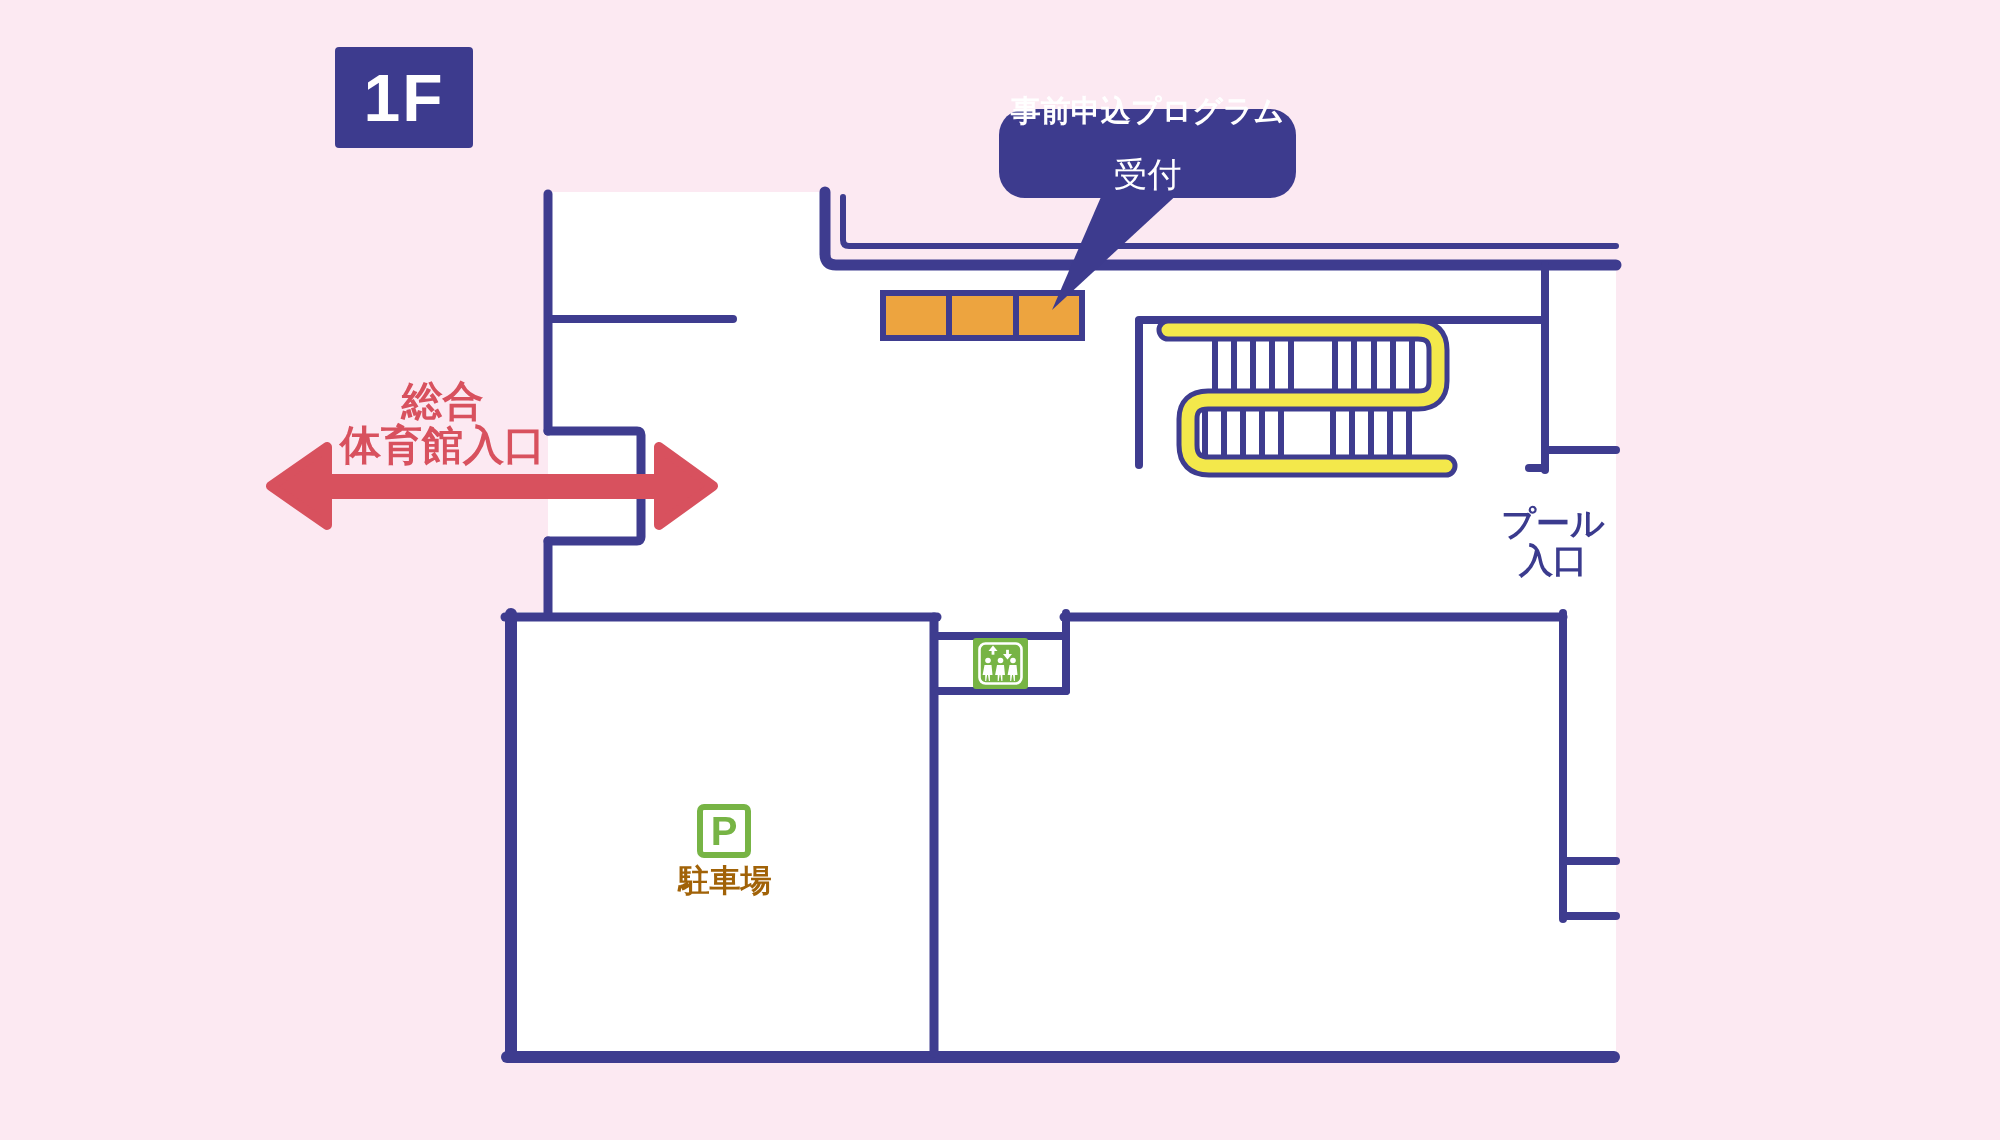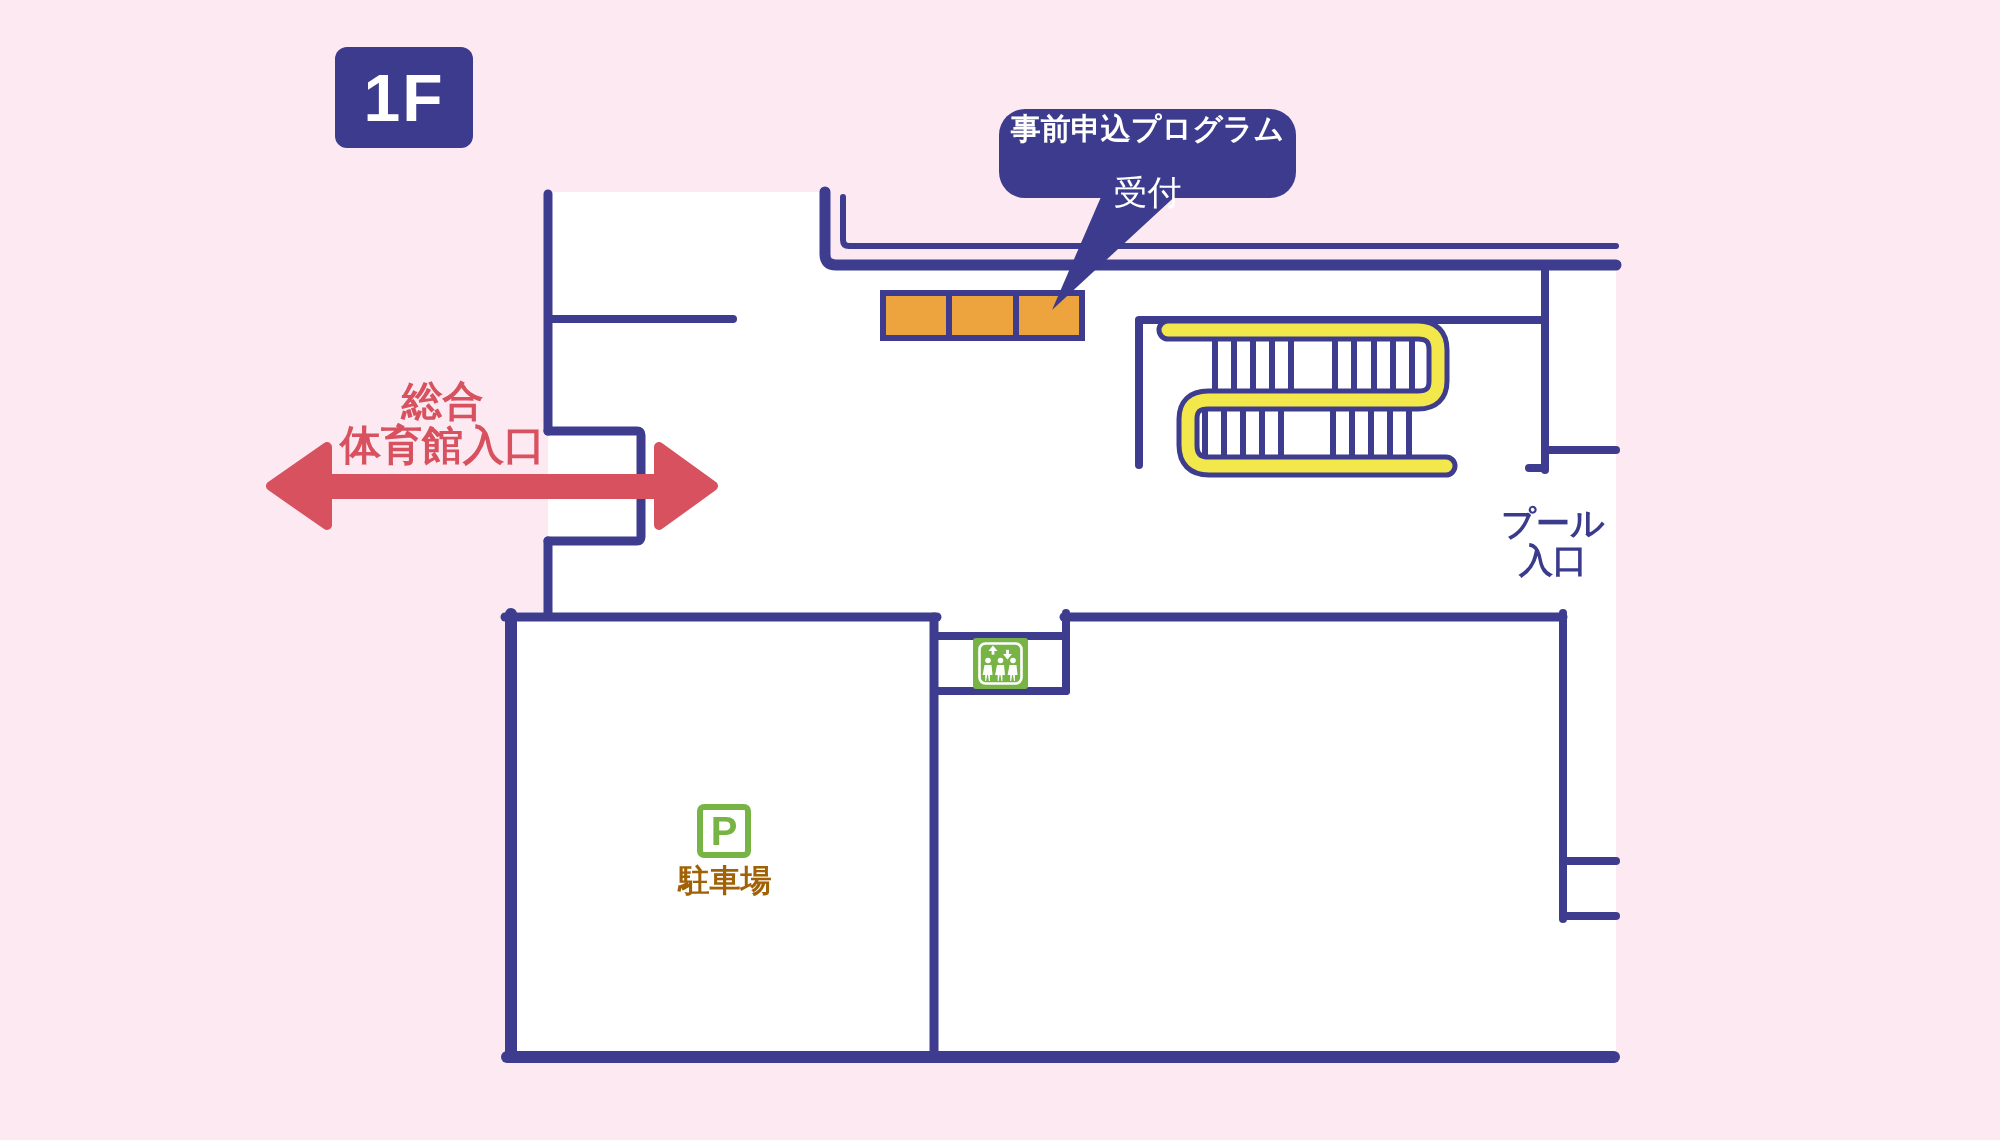--- a/index.html
+++ b/index.html
@@ -7,28 +7,28 @@
     width:2000px;height:1140px;
     background:#fce9f2;
     font-family:"Liberation Sans","DejaVu Sans",sans-serif;
     position:relative;overflow:hidden;
   }
   .stage{position:absolute;left:0;top:0;width:2000px;height:1140px;}
   svg.map{position:absolute;left:0;top:0;}
   .label{position:absolute;font-weight:bold;text-align:center;line-height:1.08;}
   .floor-badge{
     position:absolute;left:335px;top:47px;width:138px;height:101px;
-    background:#3d3b8e;border-radius:12px;color:#ffffff;
+    background:#3d3b8e;border-radius:4px;color:#ffffff;
     display:flex;align-items:center;justify-content:center;
     font-size:66px;font-weight:800;letter-spacing:2px;
   }
   .callout-text{
     position:absolute;left:999px;top:109px;width:297px;height:89px;
     color:#ffffff;display:flex;flex-direction:column;
-    align-items:center;justify-content:flex-start;
+    align-items:center;justify-content:flex-end;
   }
   .callout-text .l1{font-size:30px;font-weight:bold;}
   .callout-text .l2{font-size:34px;font-weight:normal;margin-top:20px;}
   .gym-entrance-label{
     left:295px;top:380px;width:295px;
     color:#d8515e;font-size:41px;line-height:1.07;
   }
   .pool-entrance-label{
     left:1478px;top:505px;width:150px;
     color:#3b3b8e;font-size:34px;line-height:1.1;

